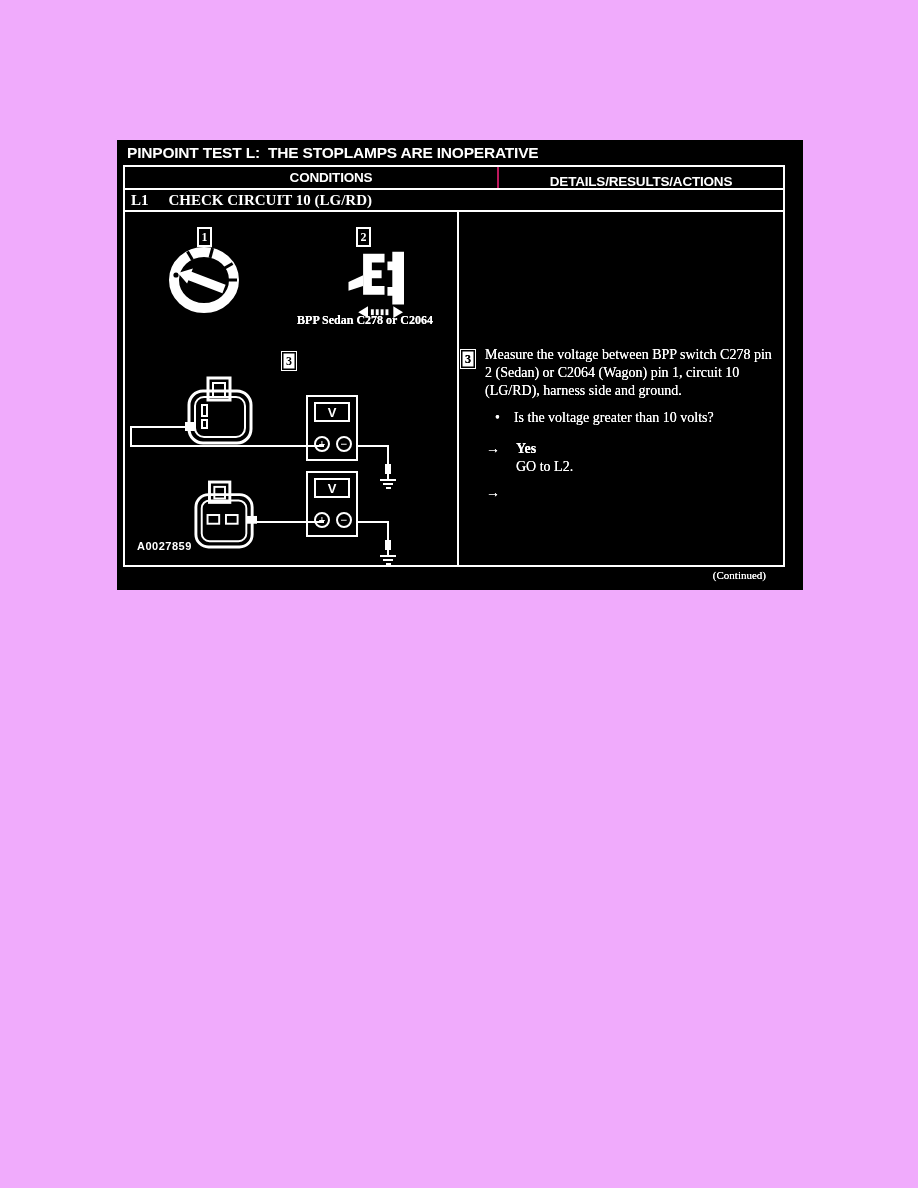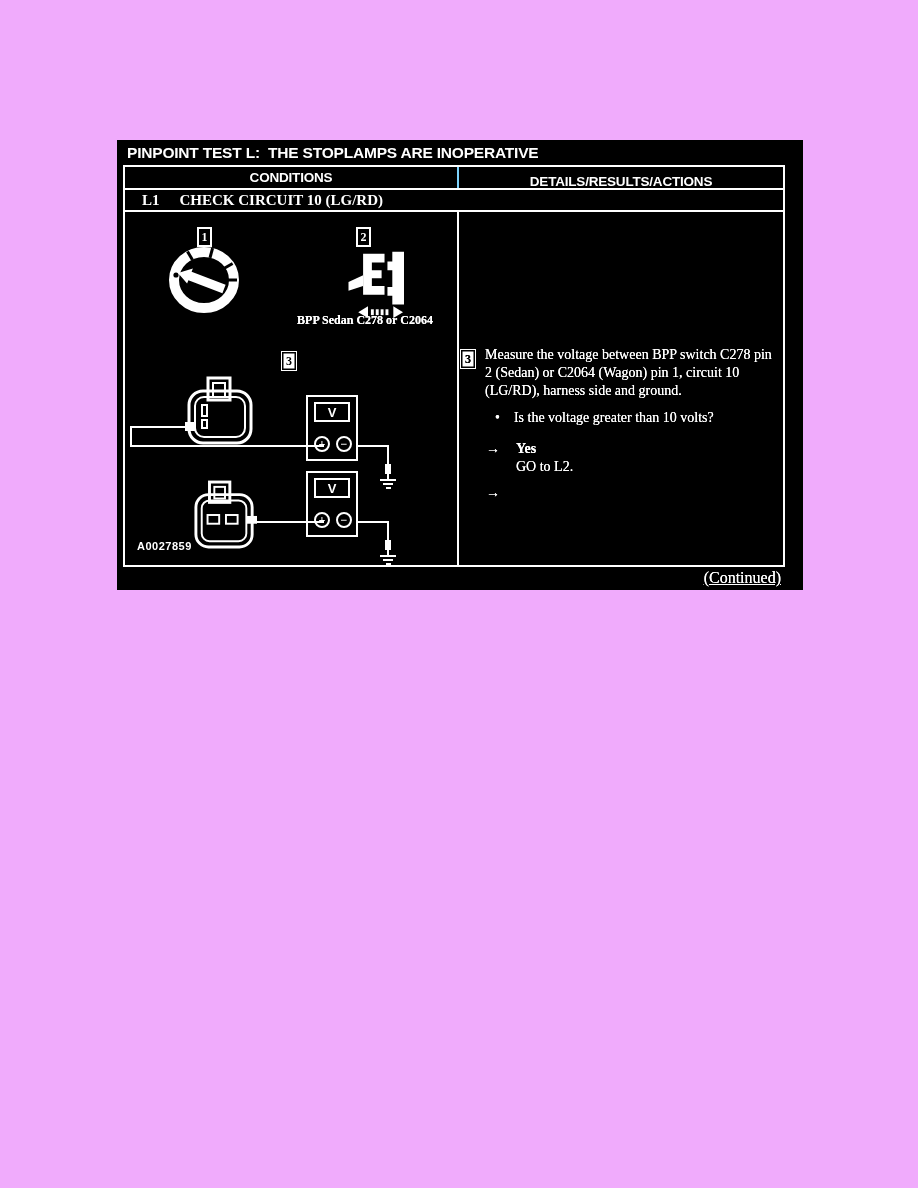--- a/index.html
+++ b/index.html
@@ -20,25 +20,25 @@
   .inner {
     position:absolute; left:6px; top:25px; width:662px; height:402px;
     border:2px solid #fff;
   }
   .hdr-row { display:flex; height:23px; border-bottom:2px solid #fff; }
   .hdr-cell {
     display:flex; align-items:center; justify-content:center;
     font-family:"Liberation Sans", sans-serif; font-weight:bold; font-size:13.5px;
     letter-spacing:-0.2px;
   }
-  .cell-l { width:334px; border-right:2px solid #7dd3fc; }
+  .cell-l { width:334px; border-right:2px solid #be185d;margin-left:40px; }
   .cell-r { flex:1;margin-top:8px; }
   .step-row {
     display:flex; align-items:center; height:22px; border-bottom:2px solid #fff;
-    font-weight:bold; font-size:15px; padding-left:17px;
+    font-weight:bold; font-size:15px; padding-left:6px;
   }
   .step-row .sid { margin-right:20px; }
   .body-row { display:flex; height:353px; }
   .body-l { position:relative; width:334px; border-right:2px solid #fff; }
   .body-r { position:relative; flex:1; font-size:14px; line-height:18px; }
   .body-r, .bpp, .cont { text-shadow:0 0 .6px currentColor; }
 
   .callout {
     position:absolute; width:15px; height:20px; border:2px solid #fff;
     display:flex; align-items:center; justify-content:center;
@@ -48,21 +48,21 @@
 
   .bpp {
     position:absolute; left:130px; top:101px; width:220px; text-align:center;
     font-weight:bold; font-size:12px;
   }
   .figno {
     position:absolute; left:12px; top:328px;
     font-family:"Liberation Sans", sans-serif; font-weight:bold; font-size:11px; letter-spacing:.5px;
   }
   .cont {
-    position:absolute; right:22px; top:429px; font-size:16px;text-decoration:underline;
+    position:absolute; right:37px; top:429px; font-size:11px;
   }
 
   .icon-abs { position:absolute; line-height:0; }
 
   
   .vm { position:absolute; width:52px; height:66px; border:2px solid #fff; background:#000; }
   .vm-disp {
     position:absolute; left:6px; top:5px; width:36px; height:20px; border:2px solid #fff;
     display:flex; align-items:center; justify-content:center;
     font-family:"Liberation Sans", sans-serif; font-weight:bold; font-size:13px;

